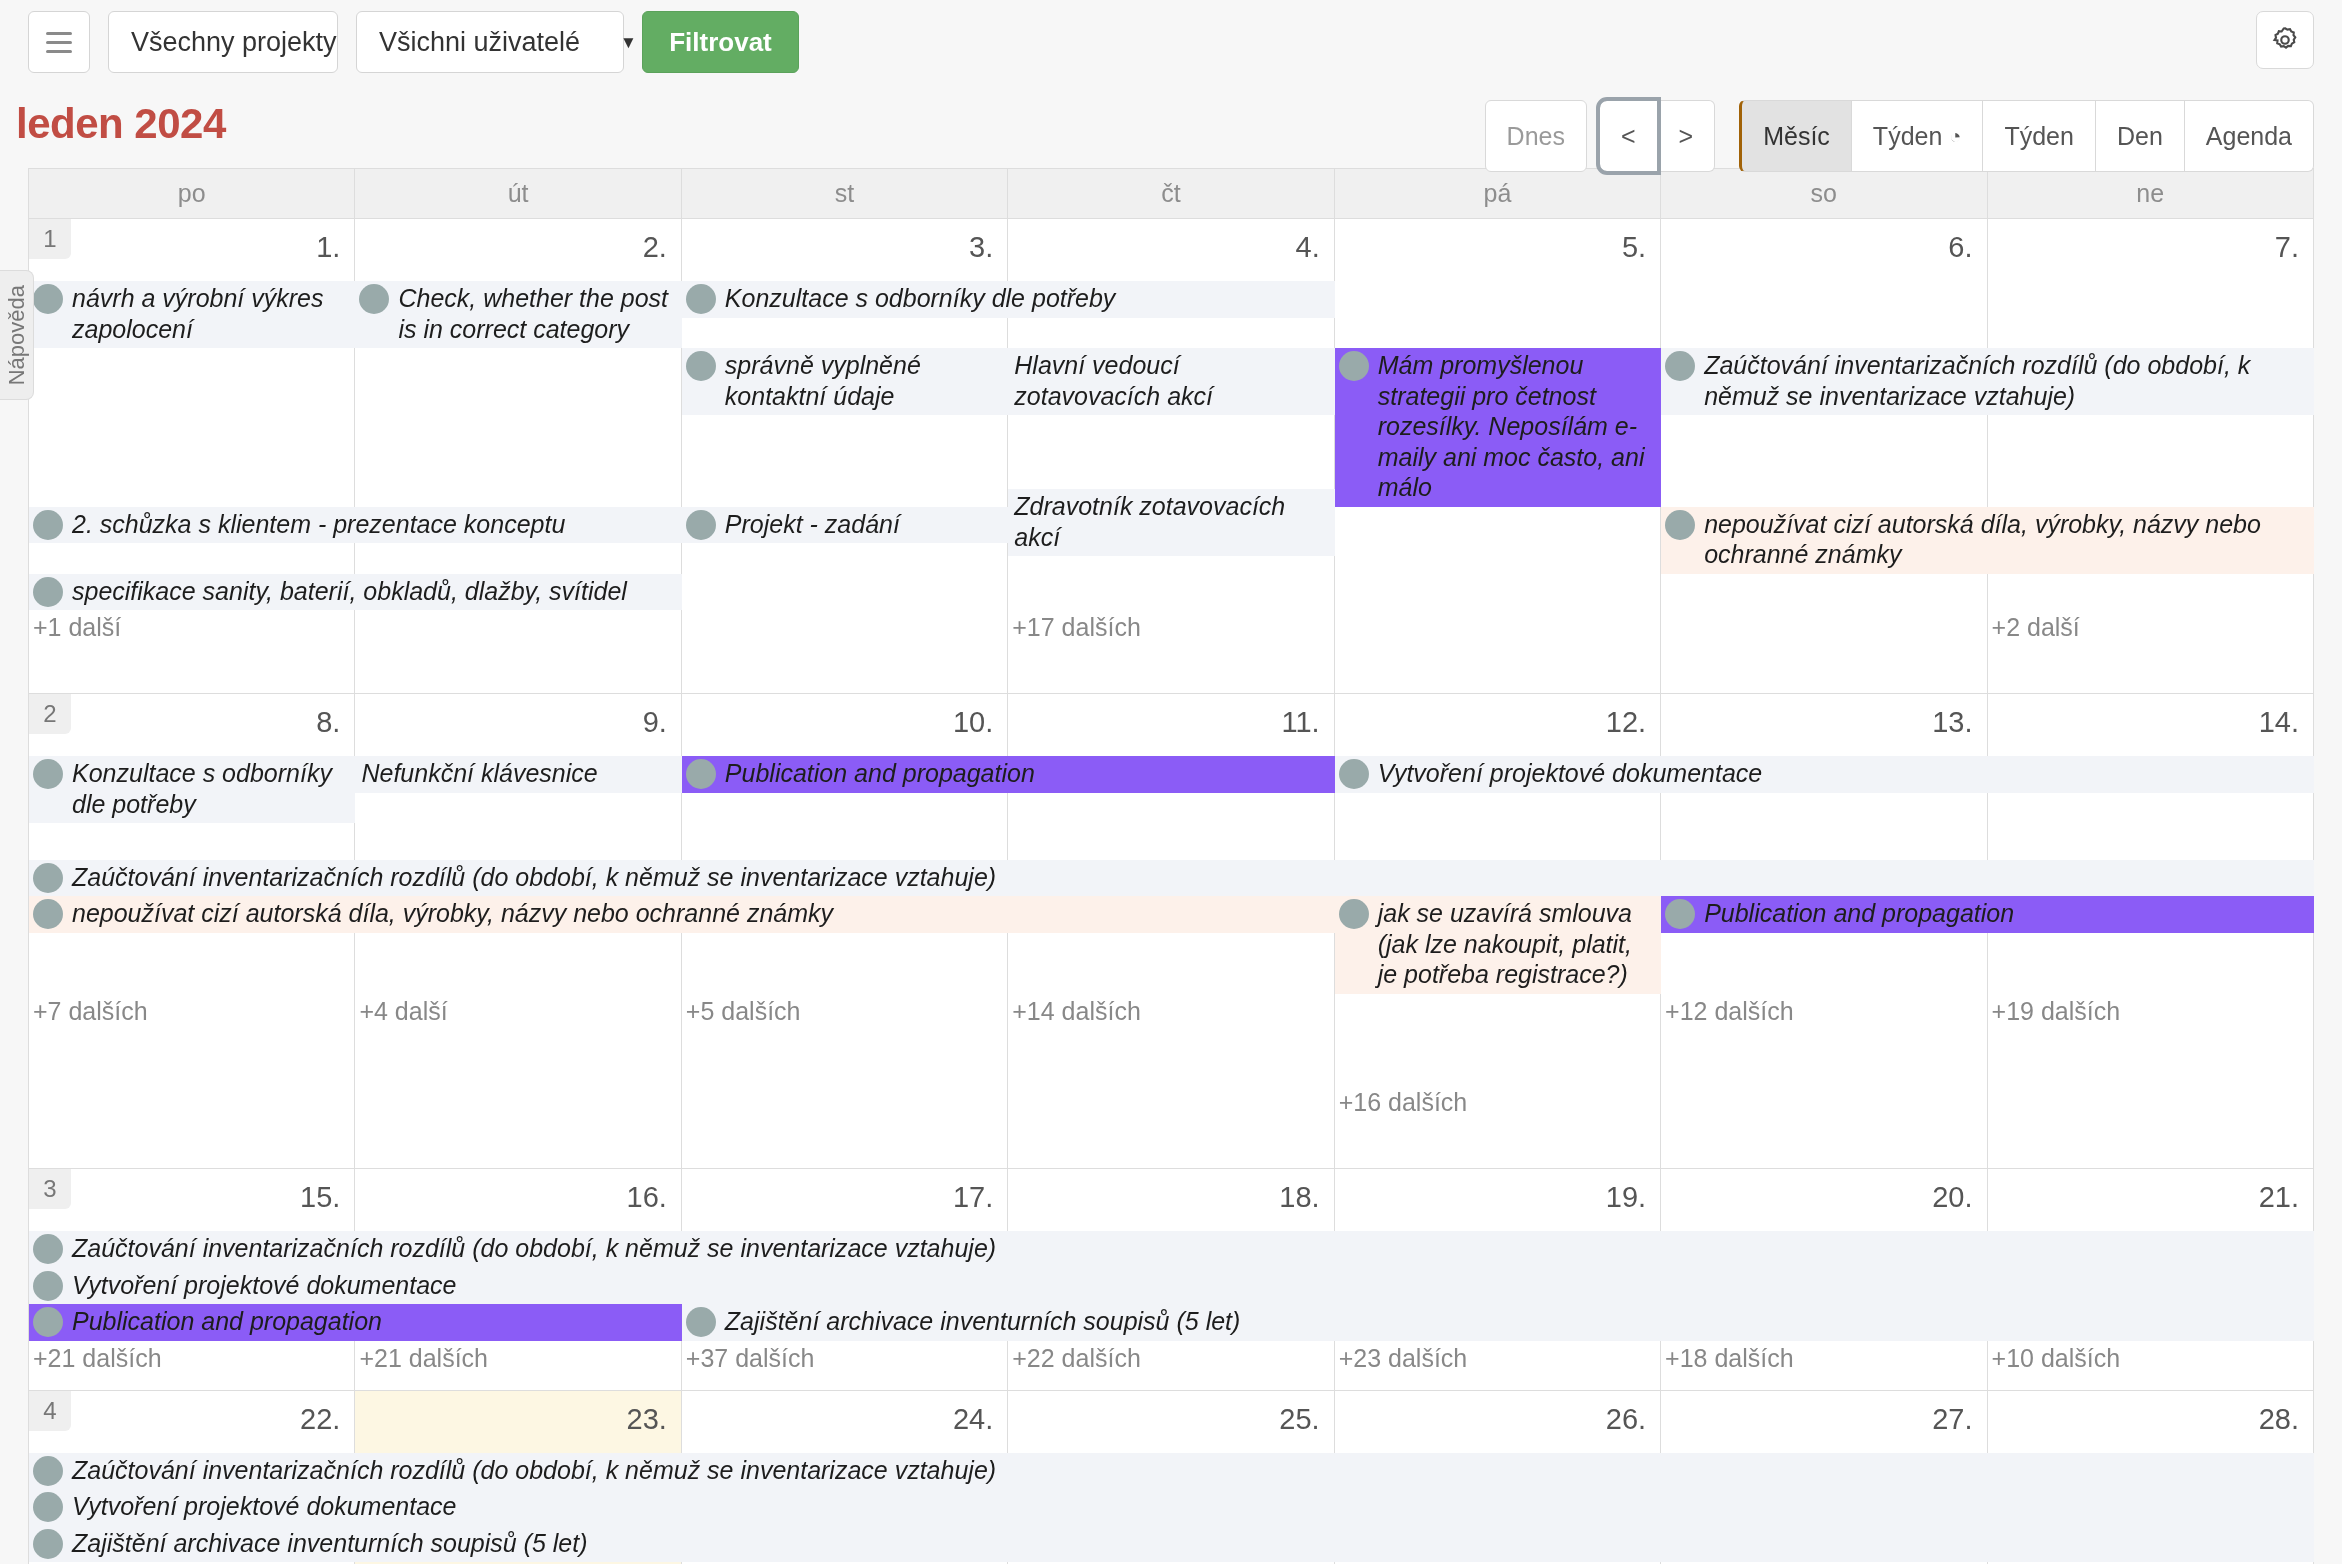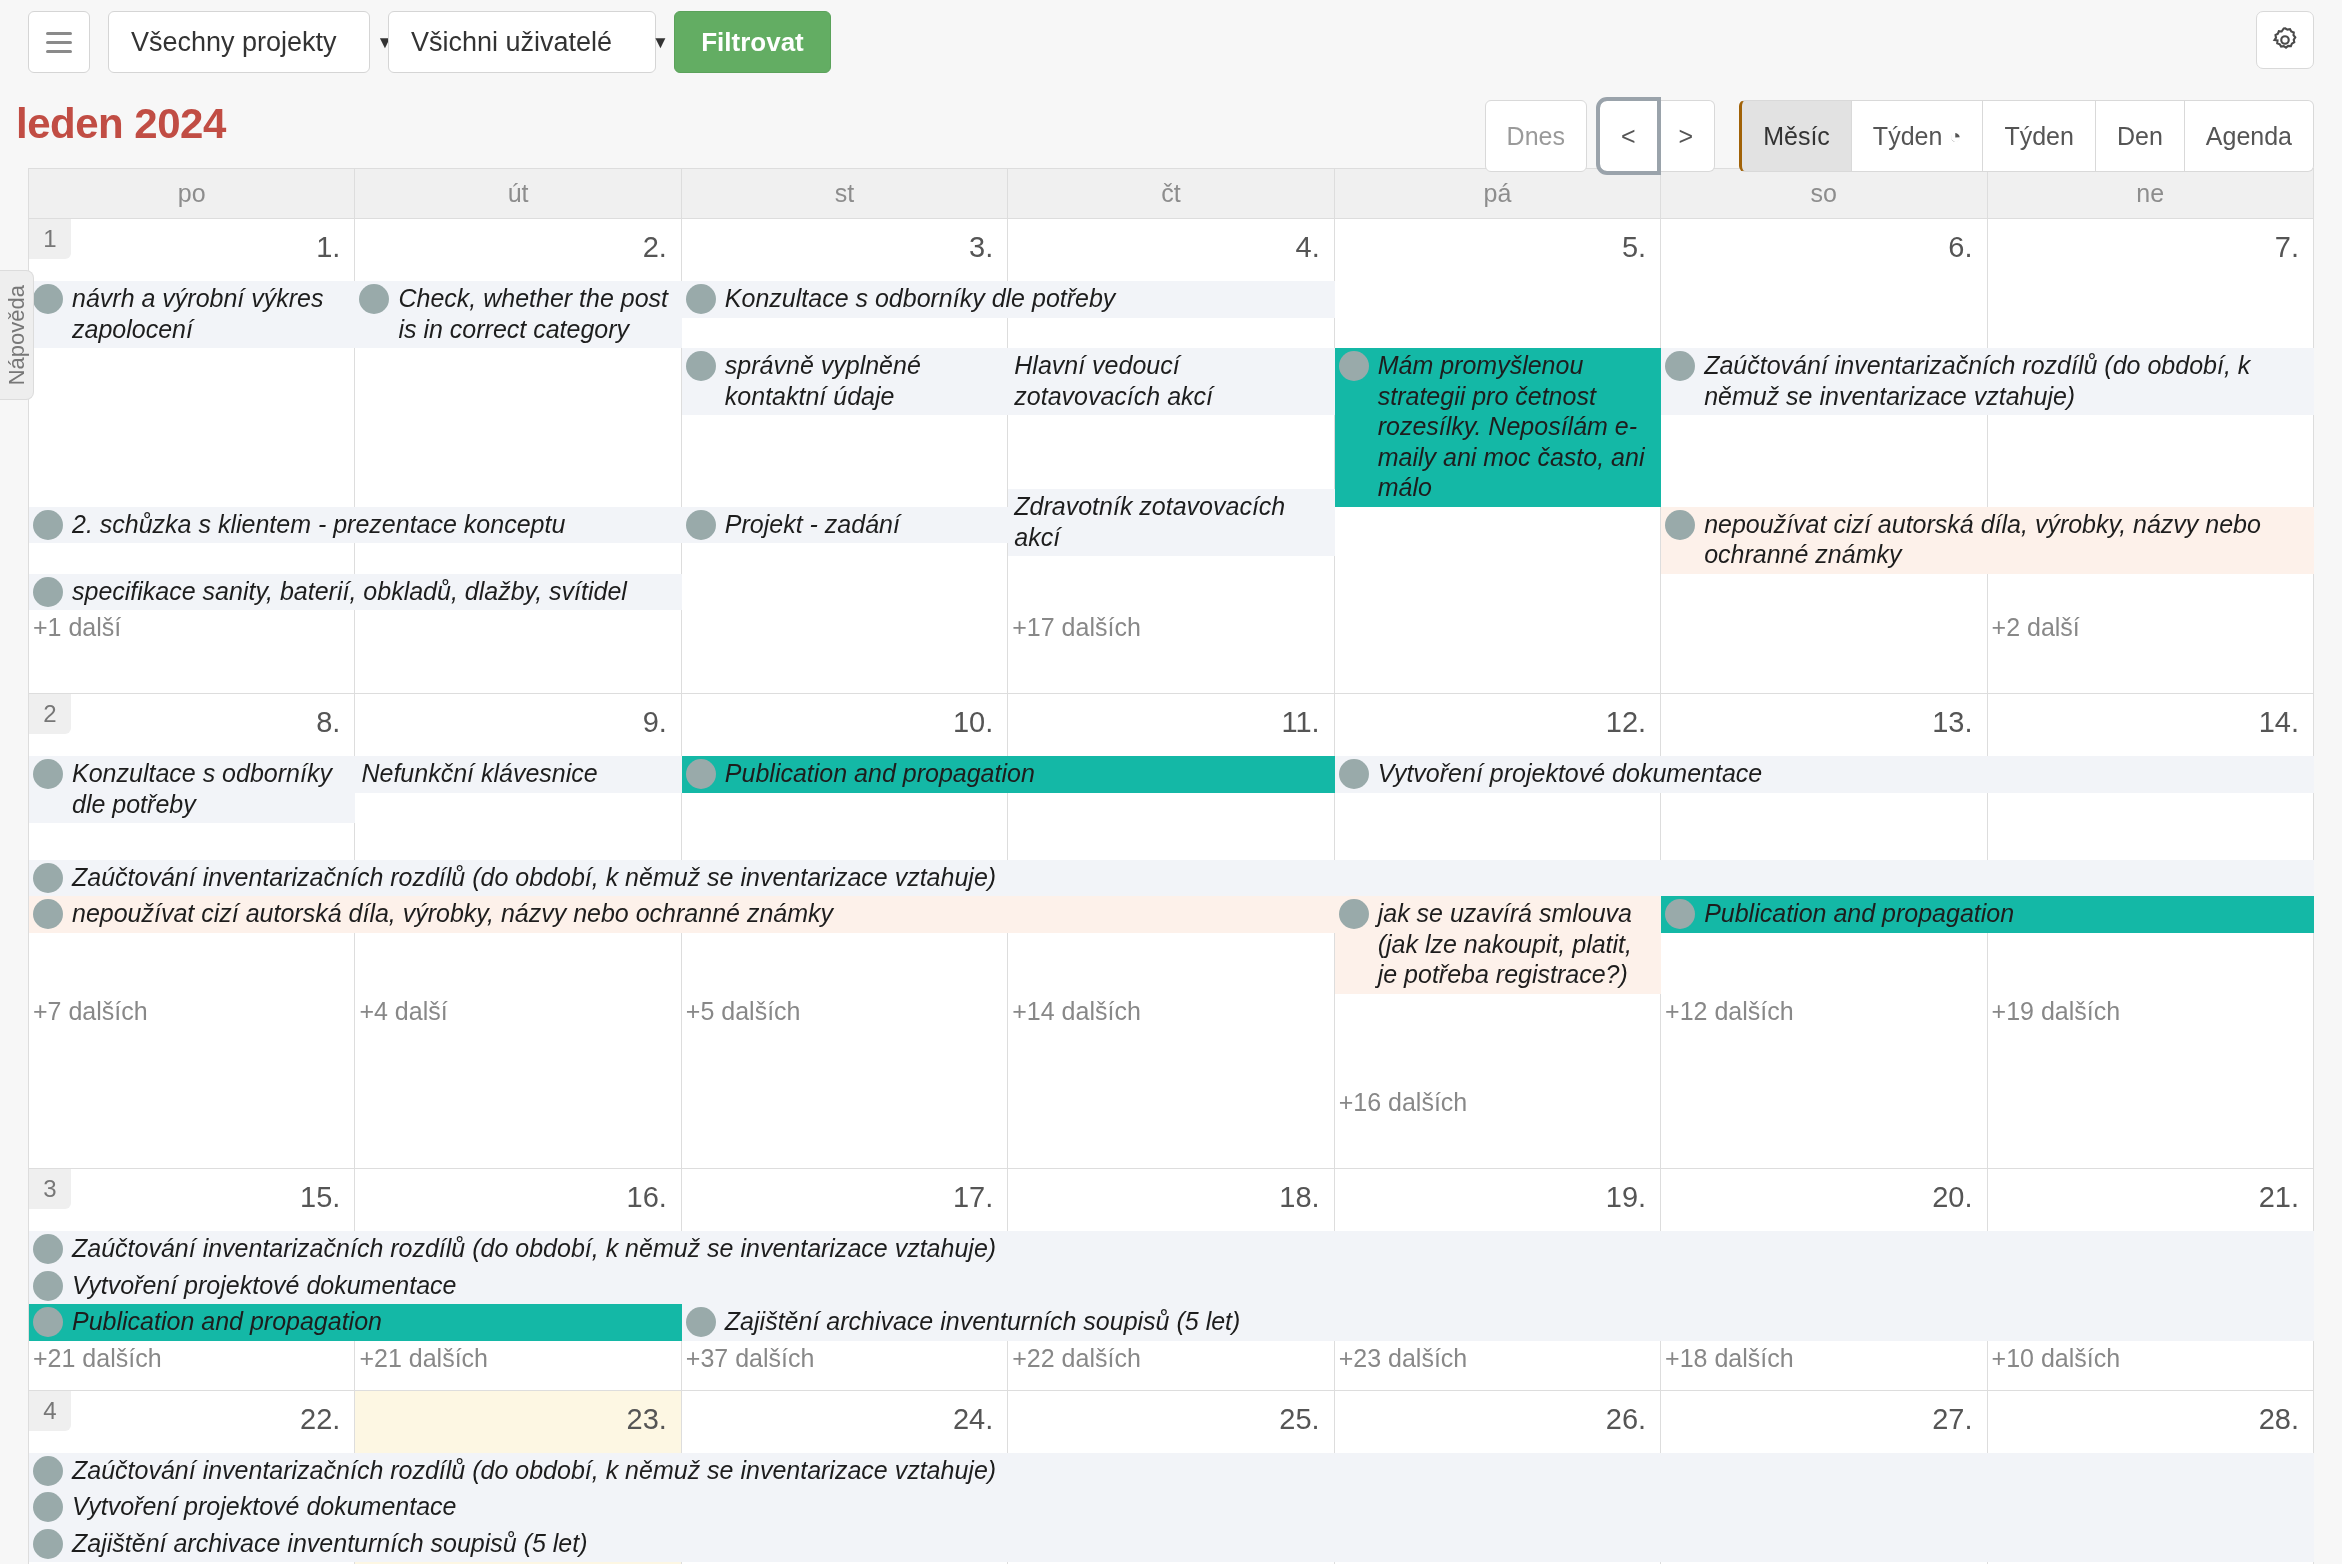--- a/index.html
+++ b/index.html
@@ -45,21 +45,21 @@
     font-size: 27px; color: #333;
     cursor: pointer;
     position: relative;
     flex: 0 0 auto;
   }
   .select .sel-label { white-space: nowrap; }
   .select .caret {
     margin-left: auto; padding-left: 40px;
     font-size: 17px; color: #333; line-height: 1;
   }
-  .sel-projects { width: 262px; }
+  .sel-projects { width: 230px; }
   .sel-users    { width: 268px; }
   .btn-filter {
     height: 62px; width: 157px;
     margin-left: 18px;
     background: #63ad63;
     border: 1px solid #5ba25b;
     border-radius: 6px;
     color: #fff; font-size: 26px; font-weight: bold;
     display: flex; align-items: center; justify-content: center;
     cursor: pointer;
@@ -197,21 +197,21 @@
     align-items: flex-start;
     padding: 2px 4px 3px 2px;
     font-size: 25px;
     color: #1d1d1d;
     line-height: 1.22;
     background: #f2f4f8;
     cursor: pointer;
     overflow: hidden;
     z-index: 5;
   }
-  .event.green  { background: #14b8a6; justify-content: space-between; }
+  .event.green  { background: #8b5cf6; justify-content: space-between; }
   .event.peach  { background: #fdf1ea; }
   .event .av {
     flex: 0 0 auto;
     width: 30px; height: 30px;
     border-radius: 50%;
     margin: 1px 9px 0 2px;
     background: #9aa;
     background-size: cover;
   }
   .event .txt { flex: 1 1 auto; font-style: italic; }

